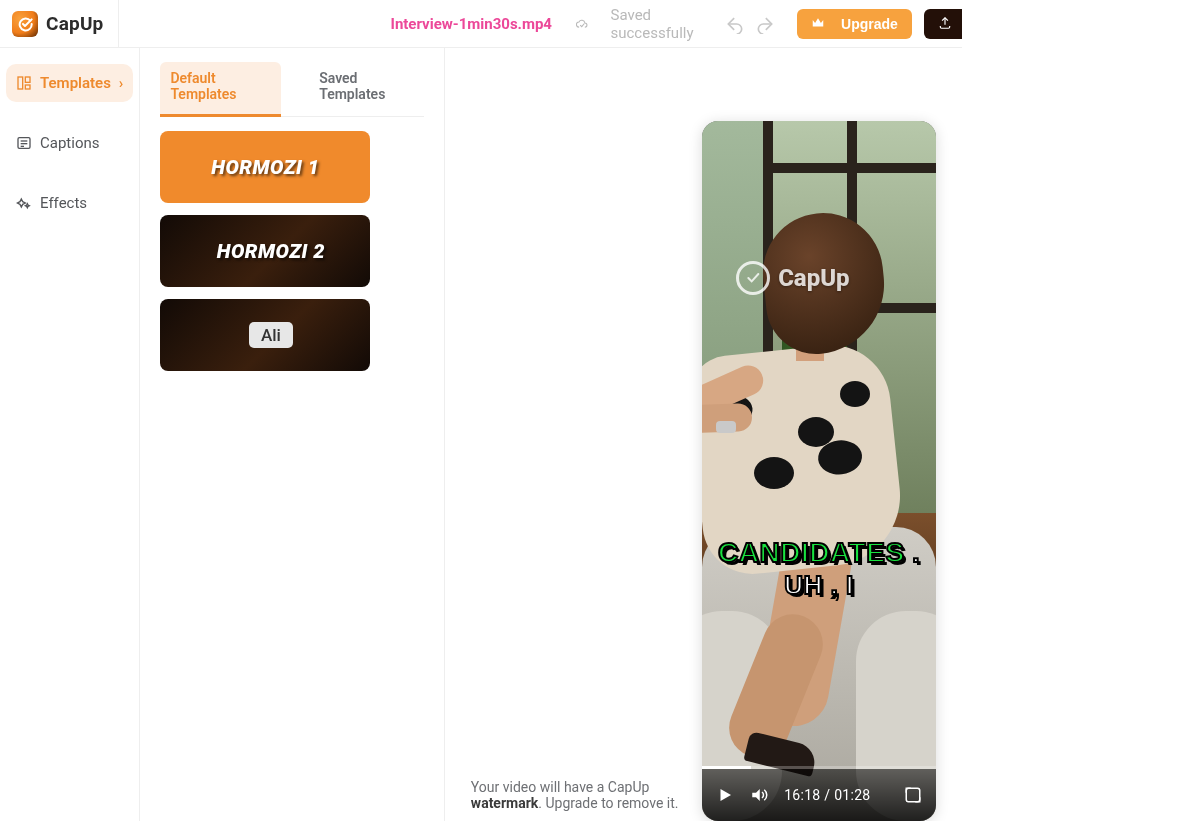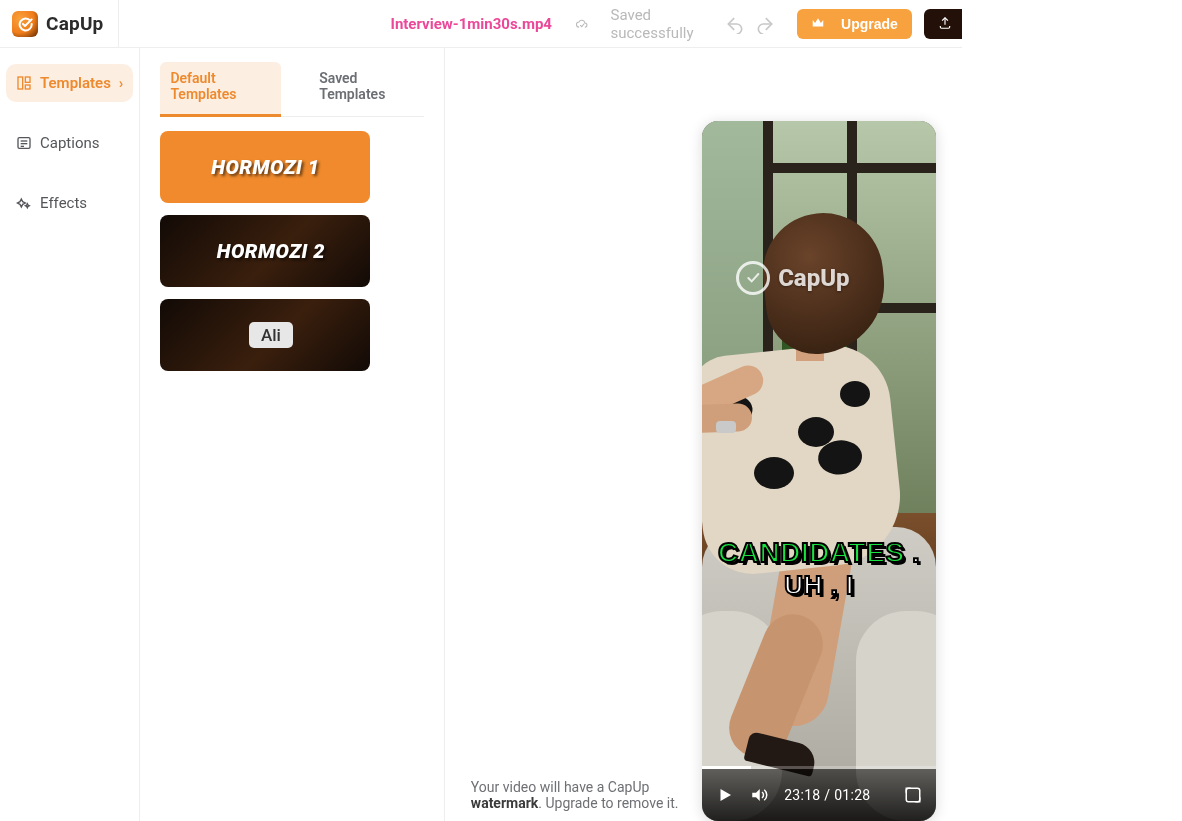--- a/index.html
+++ b/index.html
@@ -262,21 +262,21 @@
               </svg>
           </span>
           <span>
             <svg class="icon" viewBox="0 0 24 24" fill="#fff">
                 <polygon points="3 9 8 9 13 4 13 20 8 15 3 15"></polygon>
                 <path d="M16 8a5 5 0 0 1 0 8" fill="none" stroke="#fff" stroke-width="2"></path>
                 <path d="M19 5a9 9 0 0 1 0 14" fill="none" stroke="#fff" stroke-width="2"></path>
               </svg>
           </span>
           <span class="vtime">
-            <span>23:18</span><span> / </span><span>01:28</span>
+            <span>16:18</span><span> / </span><span>01:28</span>
           </span>
           <span class="vfs">
             <svg class="icon" viewBox="0 0 24 24" fill="none" stroke="#fff" stroke-width="2">
                 <rect x="3" y="3" width="18" height="18" rx="3"></rect>
                 <polyline points="9 3 3 3 3 9"></polyline>
                 <polyline points="15 21 21 21 21 15"></polyline>
               </svg>
           </span>
         </div>
       </div>

